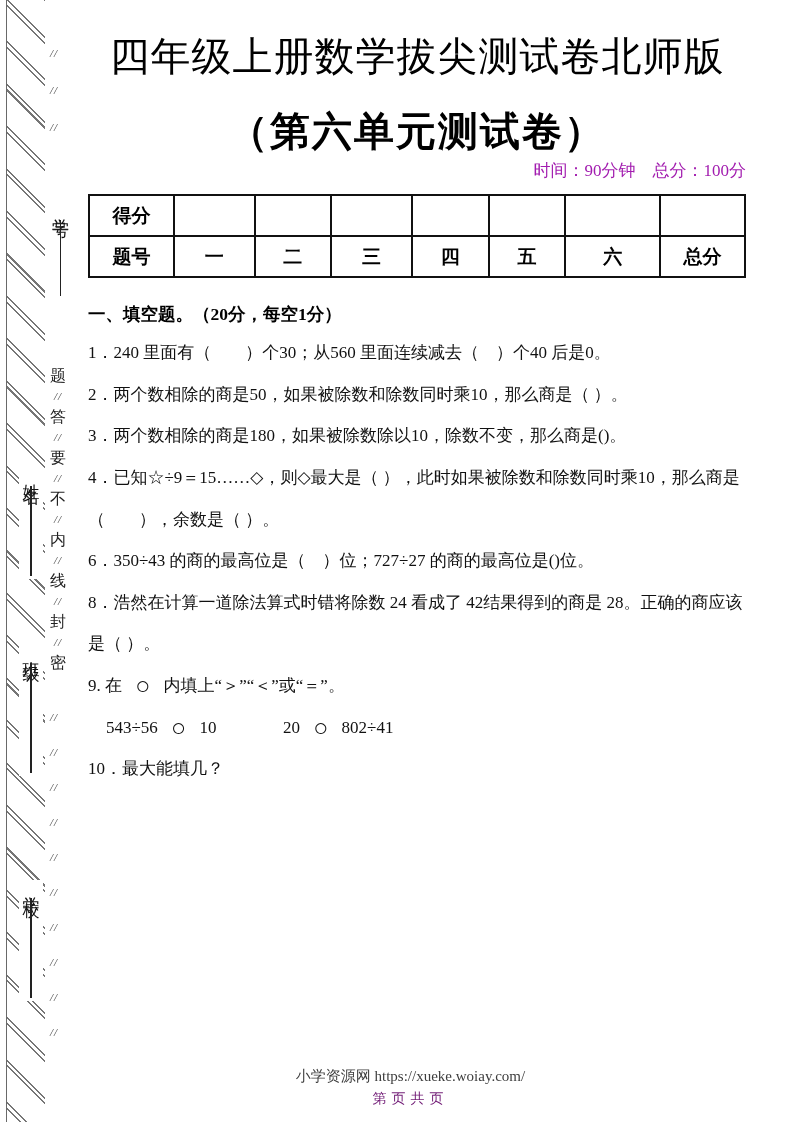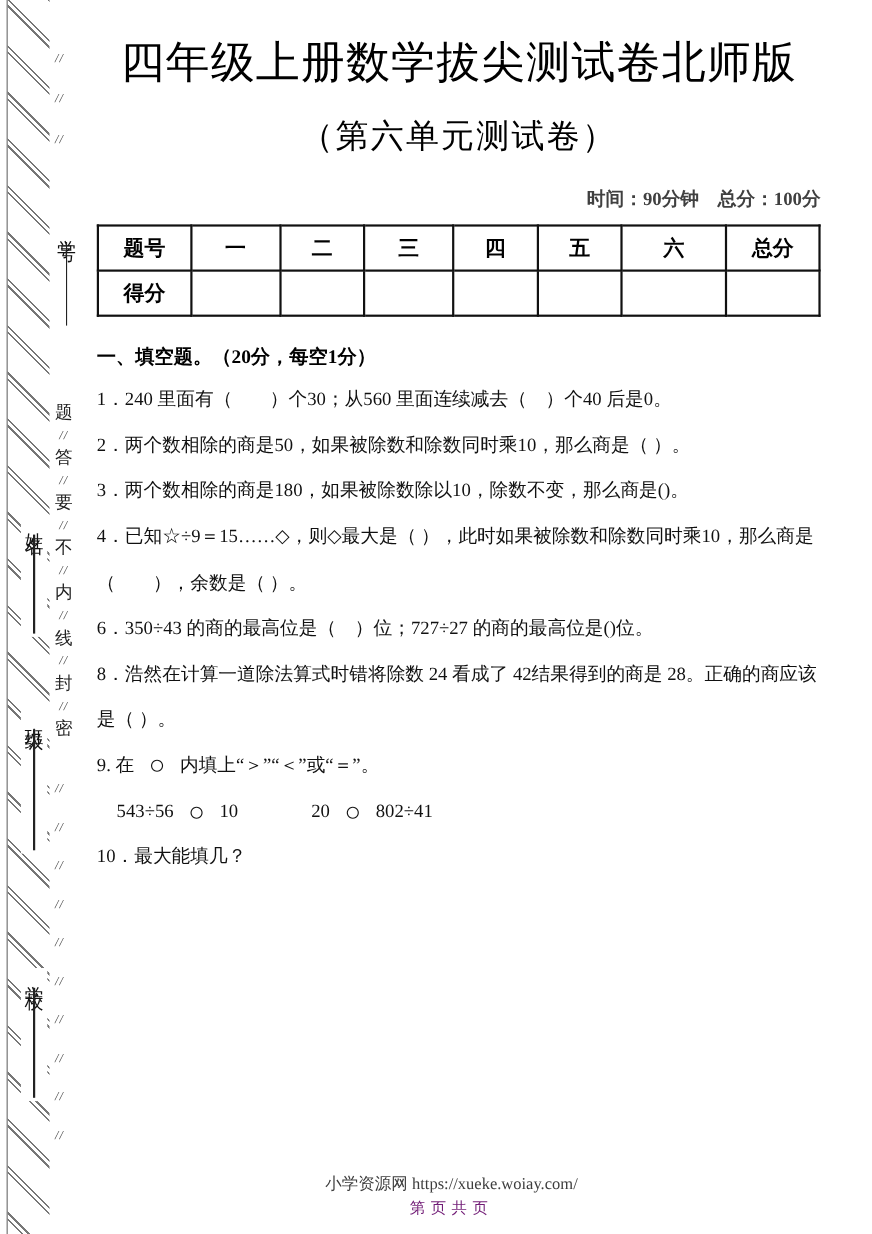--- a/index.html
+++ b/index.html
@@ -22,22 +22,22 @@
   .vcol { position:absolute; display:flex; flex-direction:column; align-items:center; gap:7px; }
   .vcol.onhatch { background:#fff; width:24px; padding:3px 0; z-index:2; }
   .vlabel { writing-mode:vertical-rl; text-orientation:upright; font-size:17px; letter-spacing:4px; color:#111; }
   .vchar  { font-size:16px; color:#222; line-height:1; }
   .slash  { font-size:11px; color:#444; font-style:italic; letter-spacing:1px; line-height:1; }
   .vline  { width:1.5px; background:#222; }
 
   
   .main { position:absolute; left:88px; top:0; width:658px; }
   .title    { margin:34px 0 0; font-size:40px; font-weight:normal; text-align:center; letter-spacing:1px; line-height:1.15; color:#000; }
-  .subtitle { margin-top:24px; font-size:30px; font-weight:normal; text-align:center; letter-spacing:2px; color:#000; }
-  .meta     { margin-top:24px; font-size:17px; font-weight:bold; text-align:right; color:#404040; }
+  .subtitle { margin-top:24px; font-size:40px; font-weight:bold; text-align:center; letter-spacing:2px; color:#000; }
+  .meta     { font-size:17px; font-weight:normal; text-align:right; color:#a21caf; }
 
   .score-table { margin-top:12px; border-collapse:collapse; width:100%; table-layout:fixed; }
   .score-table td { border:2px solid #111; height:39px; text-align:center; font-size:19px; font-weight:bold; padding:0; color:#000; }
 
   .sec-heading { margin-top:24px; font-size:17.5px; font-weight:bold; color:#000; }
 
   .qwrap { margin-top:6px; }
   .q { margin:0; font-size:17px; line-height:2.45; color:#111; }
   .q.indent { padding-left:18px; }
   .circle { font-size:25px; font-weight:bold; margin:0 9px; vertical-align:-3px; line-height:1; display:inline-block; }
@@ -123,38 +123,38 @@
           <col style="width:80px">
           <col style="width:76px">
           <col style="width:80px">
         <col style="width:76px">
           <col style="width:76px">
           <col style="width:94px">
           <col style="width:84px">
       </colgroup>
       <tbody>
           <tr>
+        <td>得分</td>
+        <td></td>
+        <td></td>
+        <td></td>
+        <td></td>
+        <td></td>
+        <td></td>
+        <td></td>
+      </tr>
+      <tr>
         <td>题号</td>
         <td>一</td>
         <td>二</td>
         <td>三</td>
         <td>四</td>
         <td>五</td>
         <td>六</td>
         <td>总分</td>
-      </tr>
-      <tr>
-        <td>得分</td>
-        <td></td>
-        <td></td>
-        <td></td>
-        <td></td>
-        <td></td>
-        <td></td>
-        <td></td>
       </tr>
     </tbody>
       </table>
 
     <div class="sec-heading">一、填空题。（20分，每空1分）</div>
 
     <div class="qwrap">
       <p class="q">1．240 里面有（　　）个30；从560 里面连续减去（　）个40 后是0。</p>
       <p class="q">2．两个数相除的商是50，如果被除数和除数同时乘10，那么商是（ ）。</p>
       <p class="q">3．两个数相除的商是180，如果被除数除以10，除数不变，那么商是()。</p>

